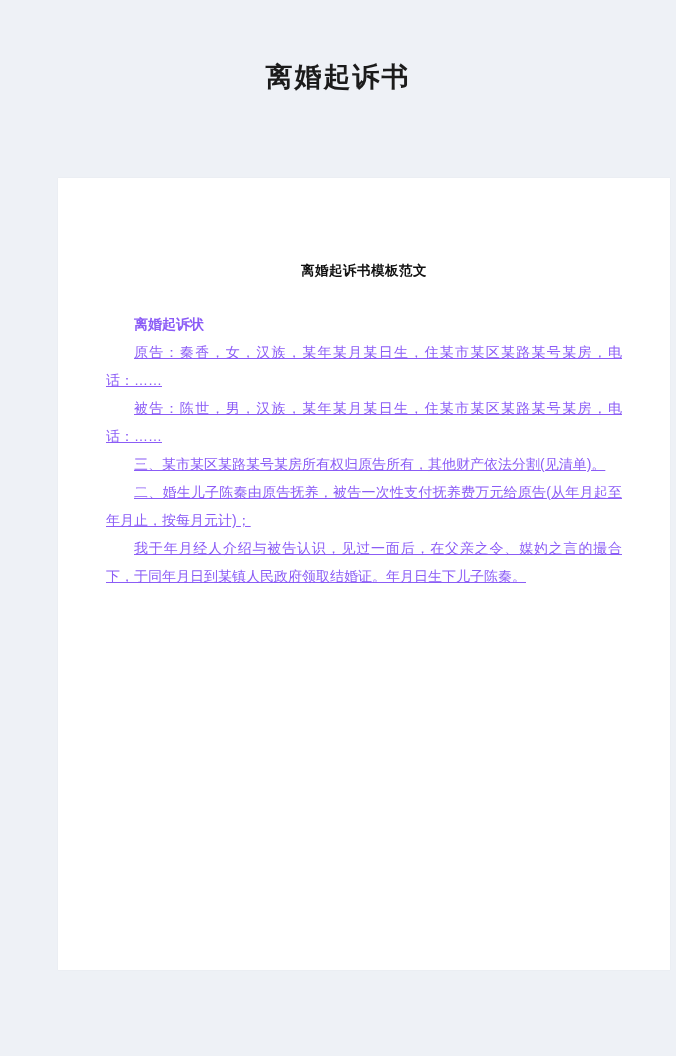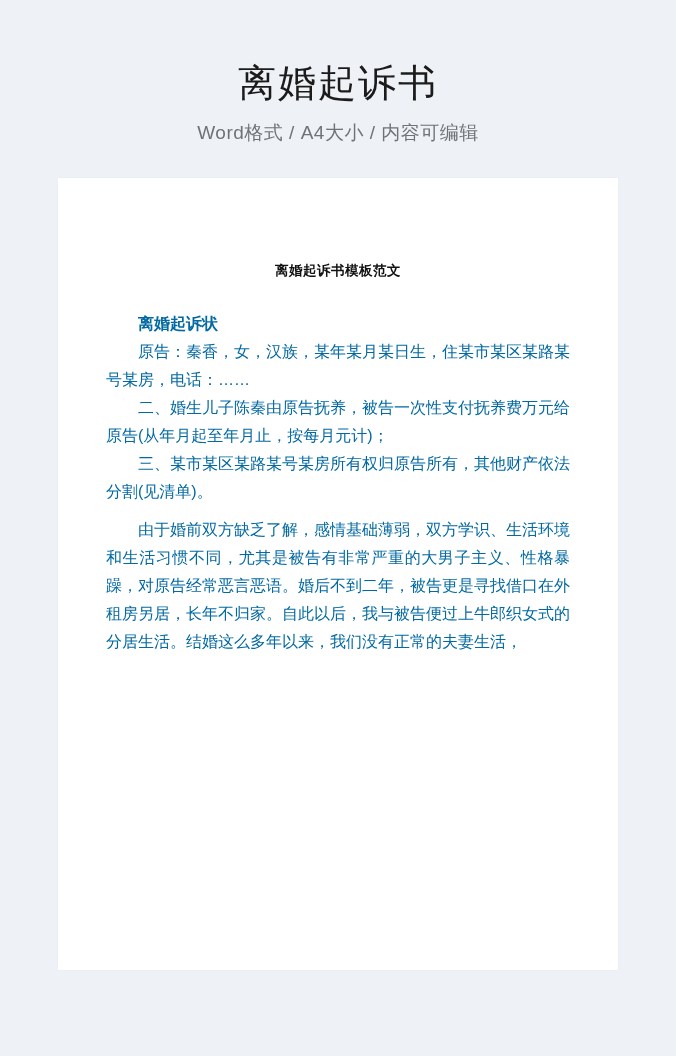--- a/index.html
+++ b/index.html
@@ -17,88 +17,89 @@
     width: 676px;
     height: 1056px;
     position: relative;
     box-sizing: border-box;
   }
   .header {
     padding-top: 62px;
     text-align: center;
   }
   .header-title {
-    font-size: 38px;
-    font-weight: normal;
+    font-size: 27px;
+    font-weight: bold;
     color: #1b1b1b;
     letter-spacing: 2px;
     line-height: 1.15;
     margin: 0;
   }
   .header-subtitle {
     margin: 14px 0 0 0;
     font-size: 19px;
     color: #6e7377;
     font-weight: normal;
     letter-spacing: 0.5px;
   }
   .doc-sheet {
     position: absolute;
     left: 58px;
     top: 178px;
-    width: 560px;
+    width: 612px;
     height: 792px;
     background: #ffffff;
     box-sizing: border-box;
     padding: 62px 48px 0 48px;
     box-shadow: 0 0 1px rgba(0,0,0,0.08);
   }
   .doc-title {
     text-align: center;
     font-size: 13.5px;
     font-weight: bold;
     color: #111;
     margin: 22px 0 0 0;
     letter-spacing: 0.5px;
   }
   .doc-body {
     margin-top: 30px;
-    color: #0369a1;
-    font-size: 16px;
+    color: #8b5cf6;
+    font-size: 14px;
     line-height: 28px;
   }
   .doc-body p {
     margin: 0 0 0 0;
     text-align: justify;
   }
   .p-indent {
     text-indent: 2em;
+    text-decoration: underline;
   }
   .p-bold {
     font-weight: bold;
     text-indent: 2em;
   }
   .p-gap {
     margin-top: 10px !important;
   }
 </style>
 </head>
 <body>
 
 <div class="page-wrap">
 
   <div class="header">
     <h1 class="header-title">离婚起诉书</h1>
-    <div class="header-subtitle">Word格式 / A4大小 / 内容可编辑</div>
   </div>
 
   <div class="doc-sheet">
     <div class="doc-title">离婚起诉书模板范文</div>
     <div class="doc-body">
         <p class="p-bold">离婚起诉状</p>
         <p class="p-indent">原告：秦香，女，汉族，某年某月某日生，住某市某区某路某号某房，电话：……</p>
+        <p class="p-indent">被告：陈世，男，汉族，某年某月某日生，住某市某区某路某号某房，电话：……</p>
+        <p class="p-indent">三、某市某区某路某号某房所有权归原告所有，其他财产依法分割(见清单)。</p>
         <p class="p-indent">二、婚生儿子陈秦由原告抚养，被告一次性支付抚养费万元给原告(从年月起至年月止，按每月元计)；</p>
-        <p class="p-indent">三、某市某区某路某号某房所有权归原告所有，其他财产依法分割(见清单)。</p>
-        <p class="p-indent p-gap">由于婚前双方缺乏了解，感情基础薄弱，双方学识、生活环境和生活习惯不同，尤其是被告有非常严重的大男子主义、性格暴躁，对原告经常恶言恶语。婚后不到二年，被告更是寻找借口在外租房另居，长年不归家。自此以后，我与被告便过上牛郎织女式的分居生活。结婚这么多年以来，我们没有正常的夫妻生活，</p>
+        <p class="p-indent">我于年月经人介绍与被告认识，见过一面后，在父亲之令、媒妁之言的撮合下，于同年月日到某镇人民政府领取结婚证。年月日生下儿子陈秦。</p>
       </div>
   </div>
 
 </div>
 
 </body></html>

